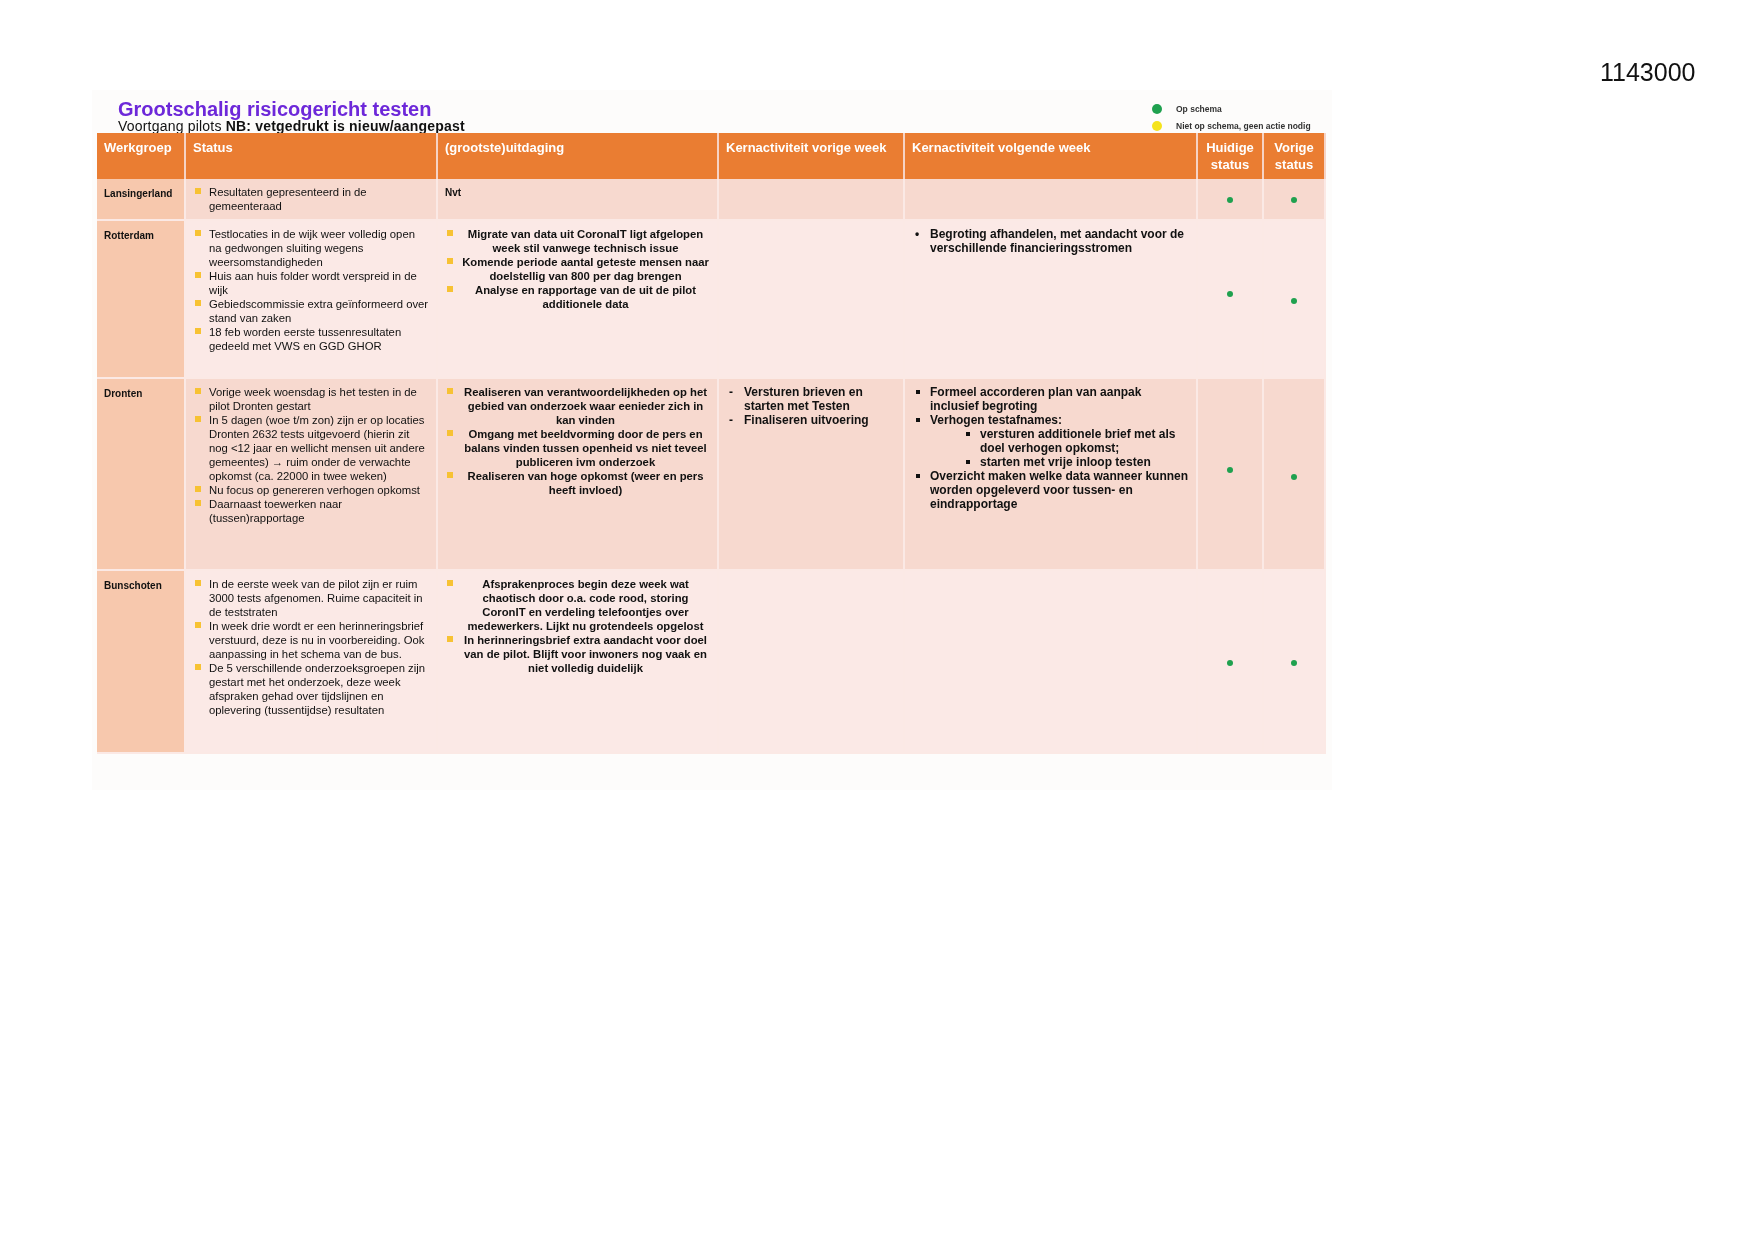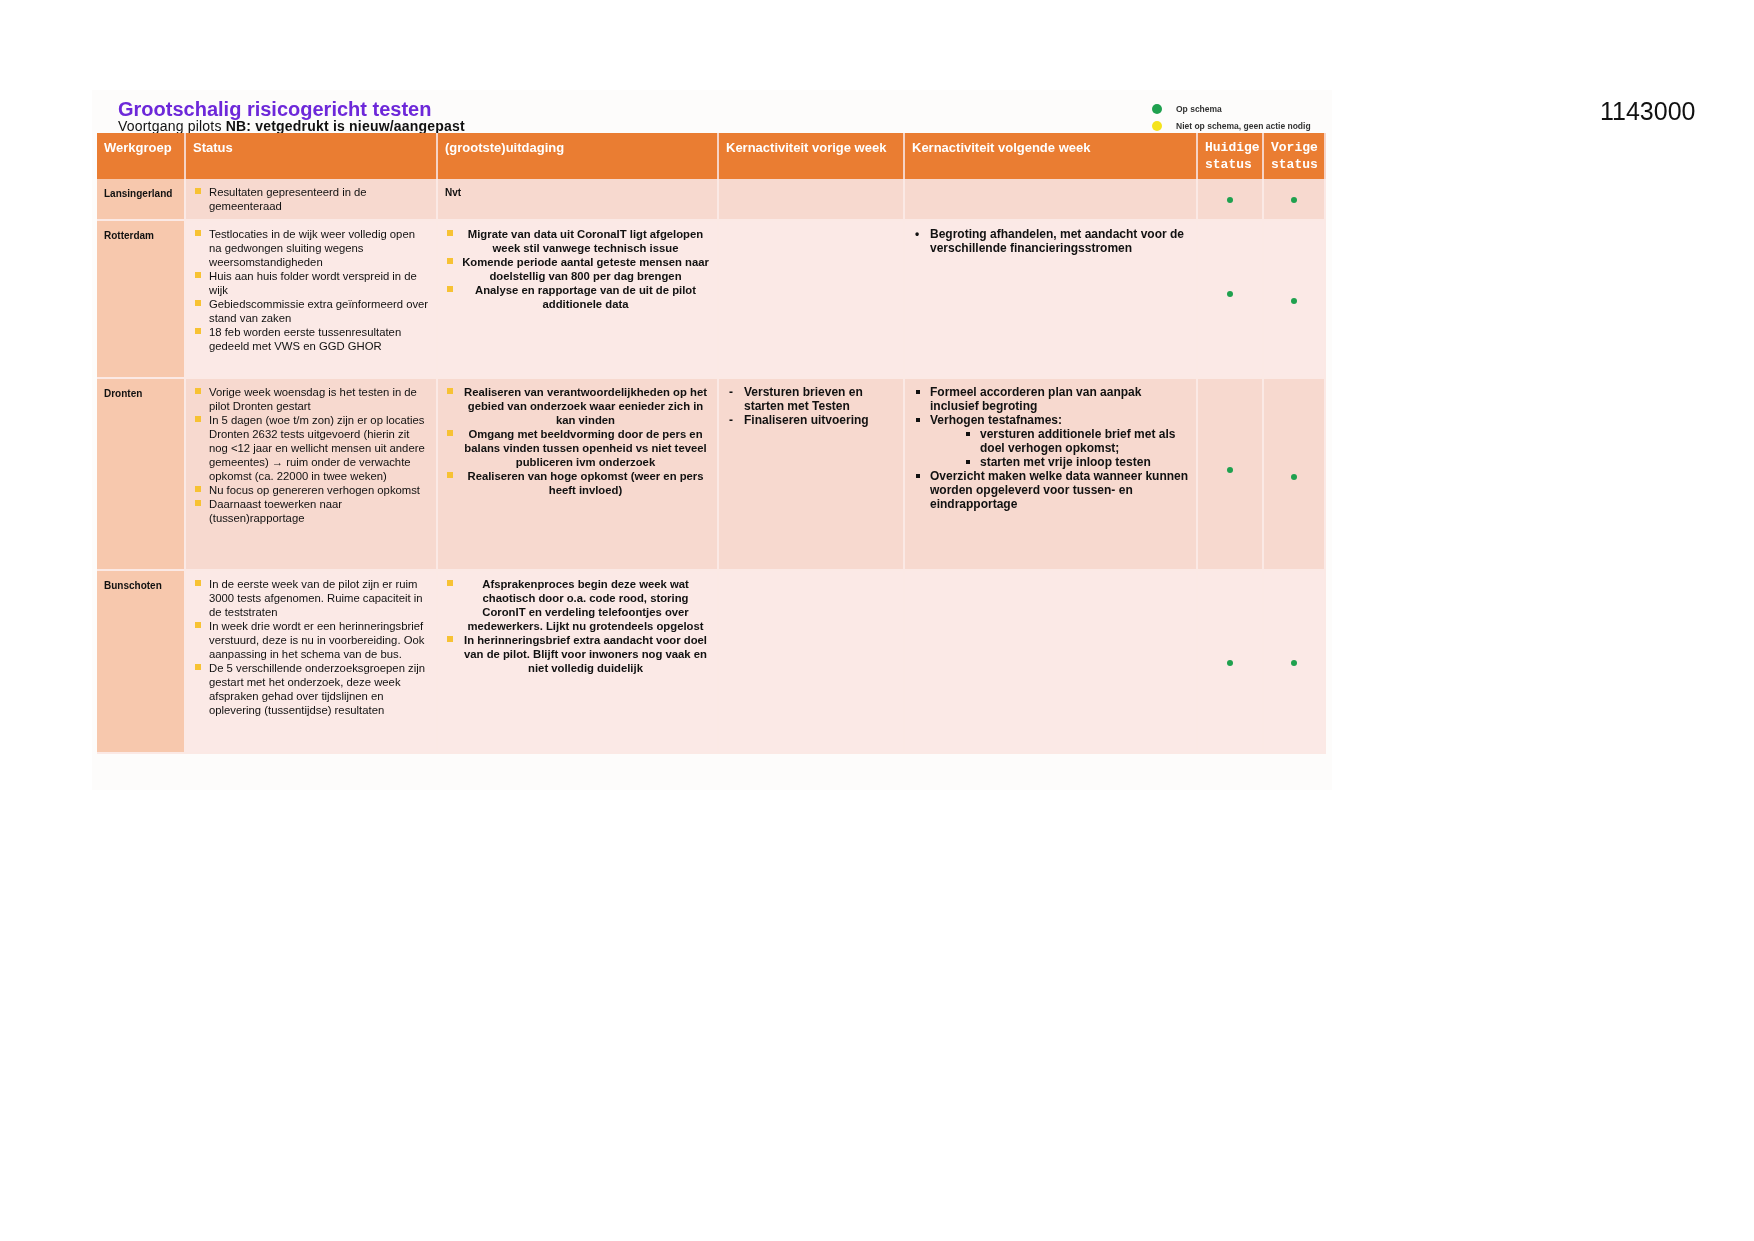--- a/index.html
+++ b/index.html
@@ -3,21 +3,20 @@
 <meta charset="utf-8">
 <style>
   html, body { margin: 0; padding: 0; }
   body {
     width: 1754px; height: 1241px; background: #ffffff; position: relative; overflow: hidden;
     font-family: "Liberation Sans", sans-serif;
   }
   .page-number {
     position: absolute; left: 1600px; top: 58px; font-size: 25px; color: #111;
     font-family: "Liberation Sans", sans-serif;
-    margin-top: 39px;
   }
   .slide {
     position: absolute; left: 92px; top: 90px; width: 1240px; height: 700px; background: #fdfcfb;
   }
   .title {
     position: absolute; left: 118px; top: 98px; font-size: 20px; font-weight: bold; color: #6d28d9;
   }
   .subtitle {
     position: absolute; left: 118px; top: 118px; font-size: 14px; color: #111; letter-spacing: 0.2px;
   }
@@ -28,21 +27,21 @@
 
   table.status-table {
     position: absolute; left: 97px; top: 133px; border-collapse: collapse; table-layout: fixed;
     width: 1228px;
   }
   table.status-table th {
     background: #ea7d32; color: #fff; font-weight: bold; font-size: 13px; text-align: left;
     vertical-align: top; padding: 6px 7px; height: 30px; border-right: 2px solid #f6d3c5;
     line-height: 17px;
   }
-  table.status-table th.center { text-align: left; font-family: Liberation Mono, monospace; }
+  table.status-table th.center { text-align: center; }
   table.status-table td {
     vertical-align: top; padding: 6px 7px; font-size: 11.3px; color: #111;
     border-right: 2px solid #fbe9e5; border-bottom: 2px solid #fbe9e5; line-height: 14px;
   }
   table.status-table td.wg {
     background: #f7c8ad; font-size: 10px; font-weight: bold; padding-top: 8px;
   }
   tr.odd td { background: #f7d9cf; margin-left: 9px; }
   tr.even td { background: #fbe9e6; }
   tr.odd td.wg, tr.even td.wg { background: #f7c8ad; }

